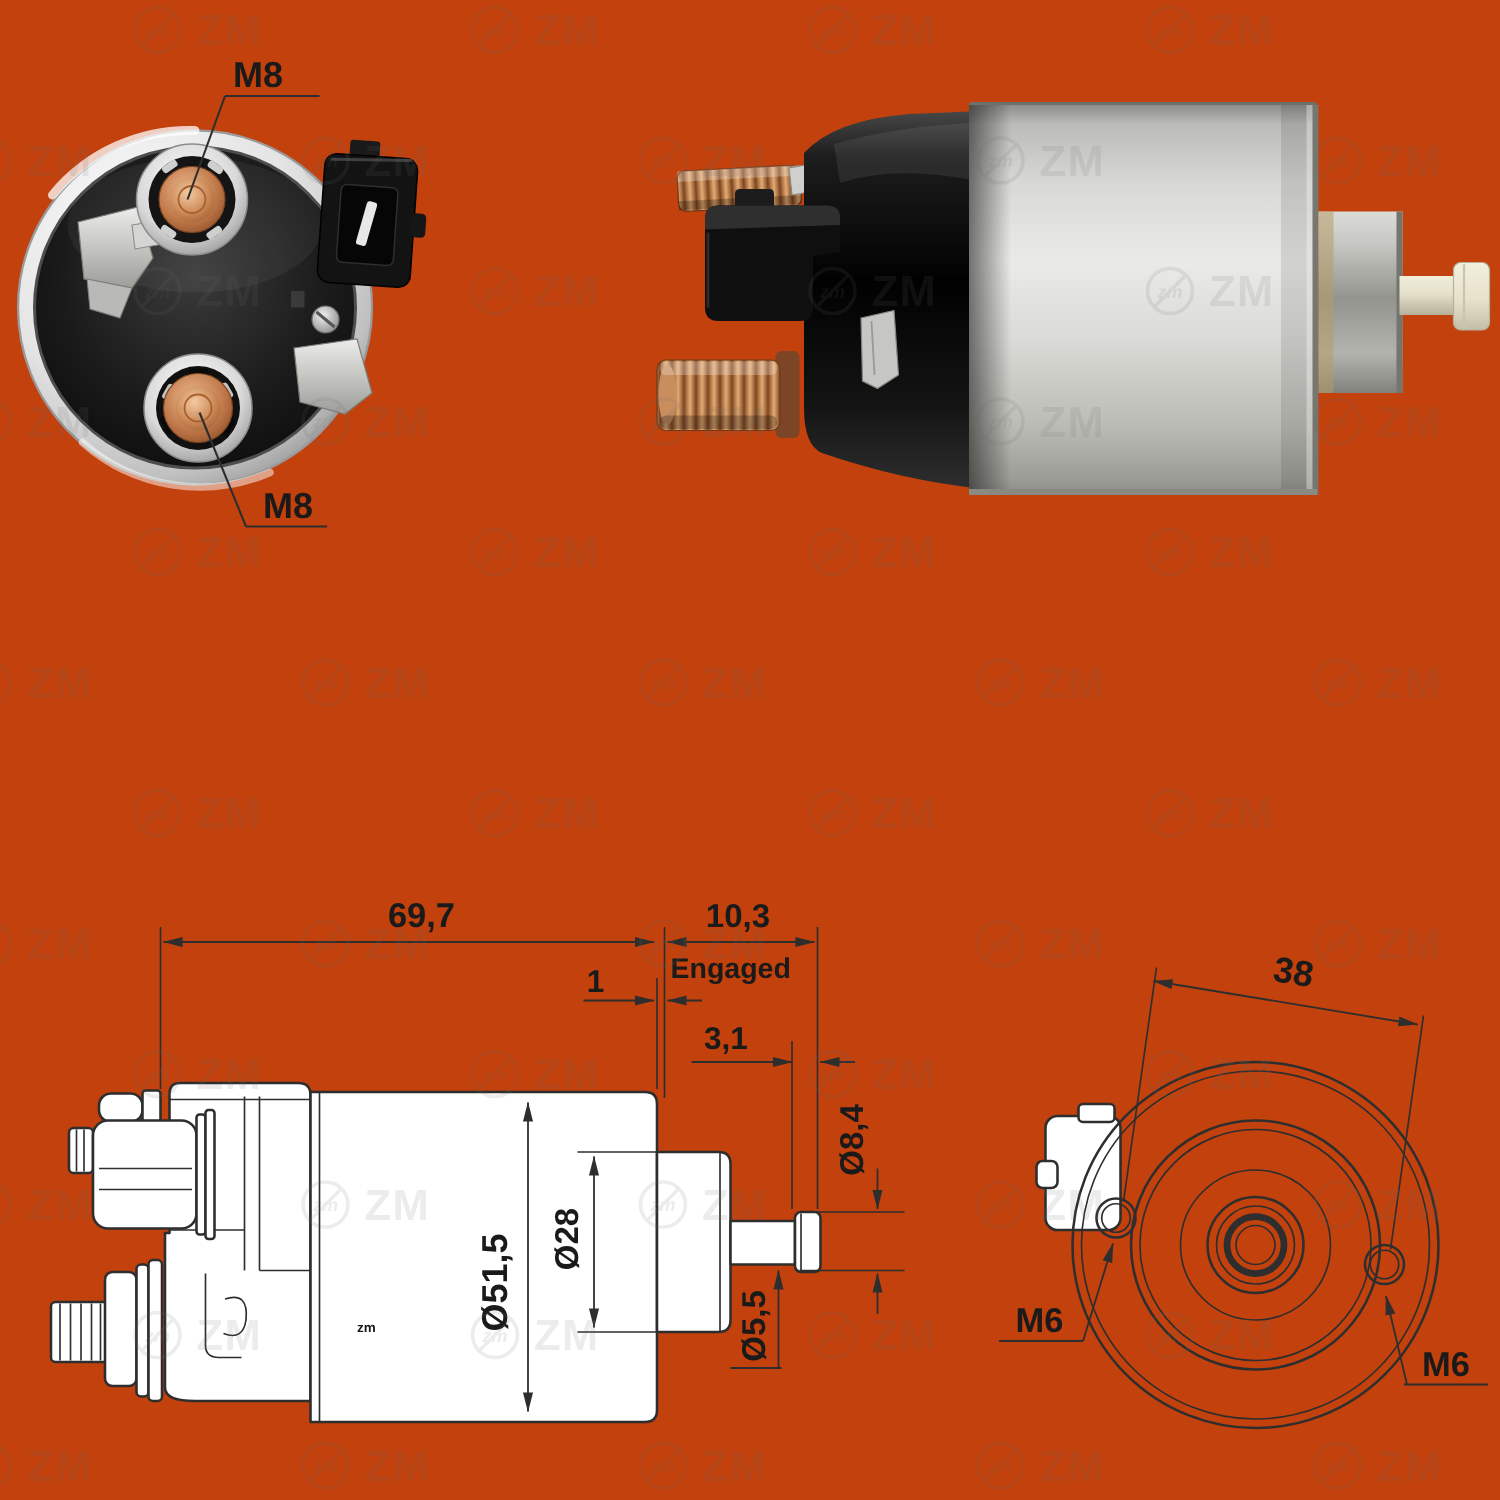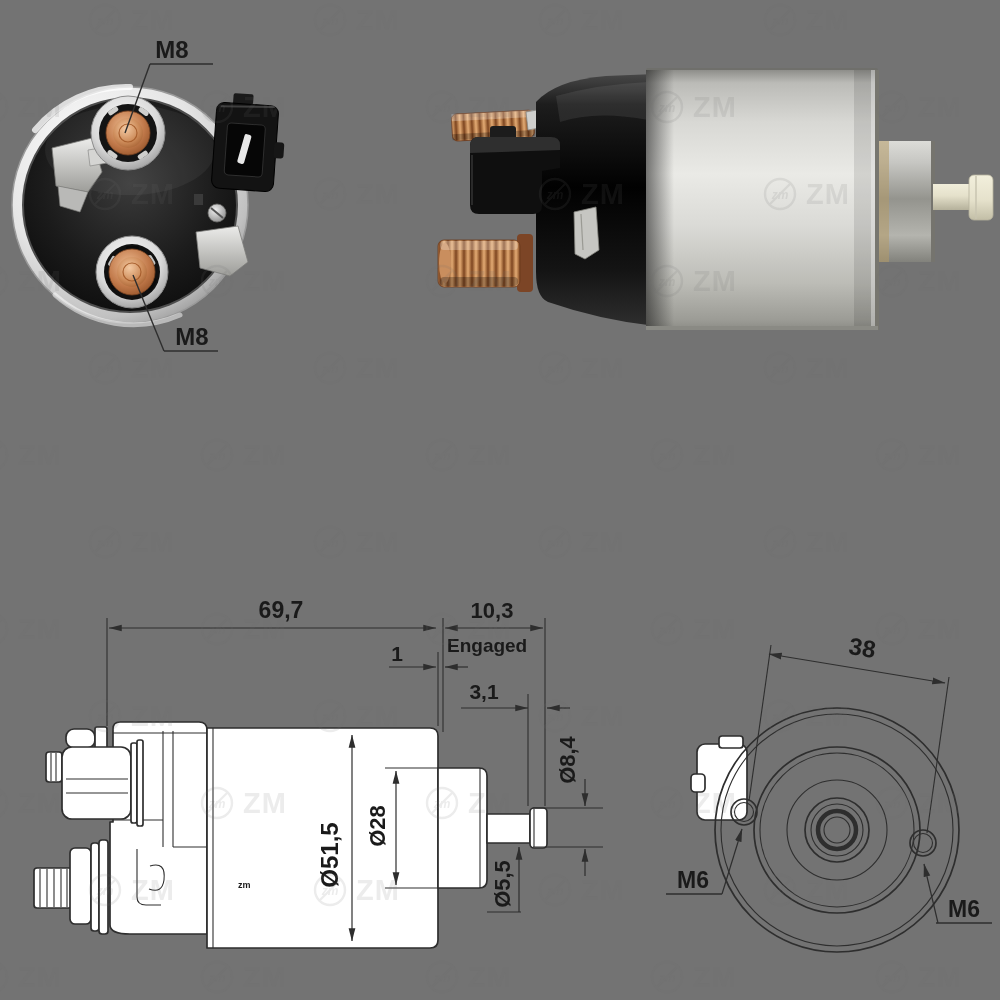--- a/index.html
+++ b/index.html
@@ -1,21 +1,21 @@
 <!DOCTYPE html>
 <html style="--line: #2e2e2e;"><head>
 <meta charset="utf-8">
 <style>
   :root{
     --line:#2e2e2e;
     --text:#1a1a1a;
     --wm:#6f6f6f;
   }
   html,body{margin:0;padding:0;background:#fff;}
-  .stage{position:relative;width:1000px;height:1000px;background:#737373;overflow:hidden;
+  .stage{position:relative;width:1000px;height:1000px;background:#c2410c;overflow:hidden;
          font-family:"Liberation Sans", sans-serif;}
   svg{display:block;}
   
   .ol   {fill:#fff;stroke:var(--line);stroke-width:1.7;stroke-linejoin:round;}
   .oln  {fill:none;stroke:var(--line);stroke-width:1.7;stroke-linejoin:round;}
   .thin {fill:none;stroke:var(--line);stroke-width:1.1;}
   .dimln{fill:none;stroke:var(--line);stroke-width:1.2;}
   .ldr  {fill:none;stroke:var(--line);stroke-width:1.4;}
   
   text{fill:var(--text);font-family:"Liberation Sans", sans-serif;font-weight:bold;}

